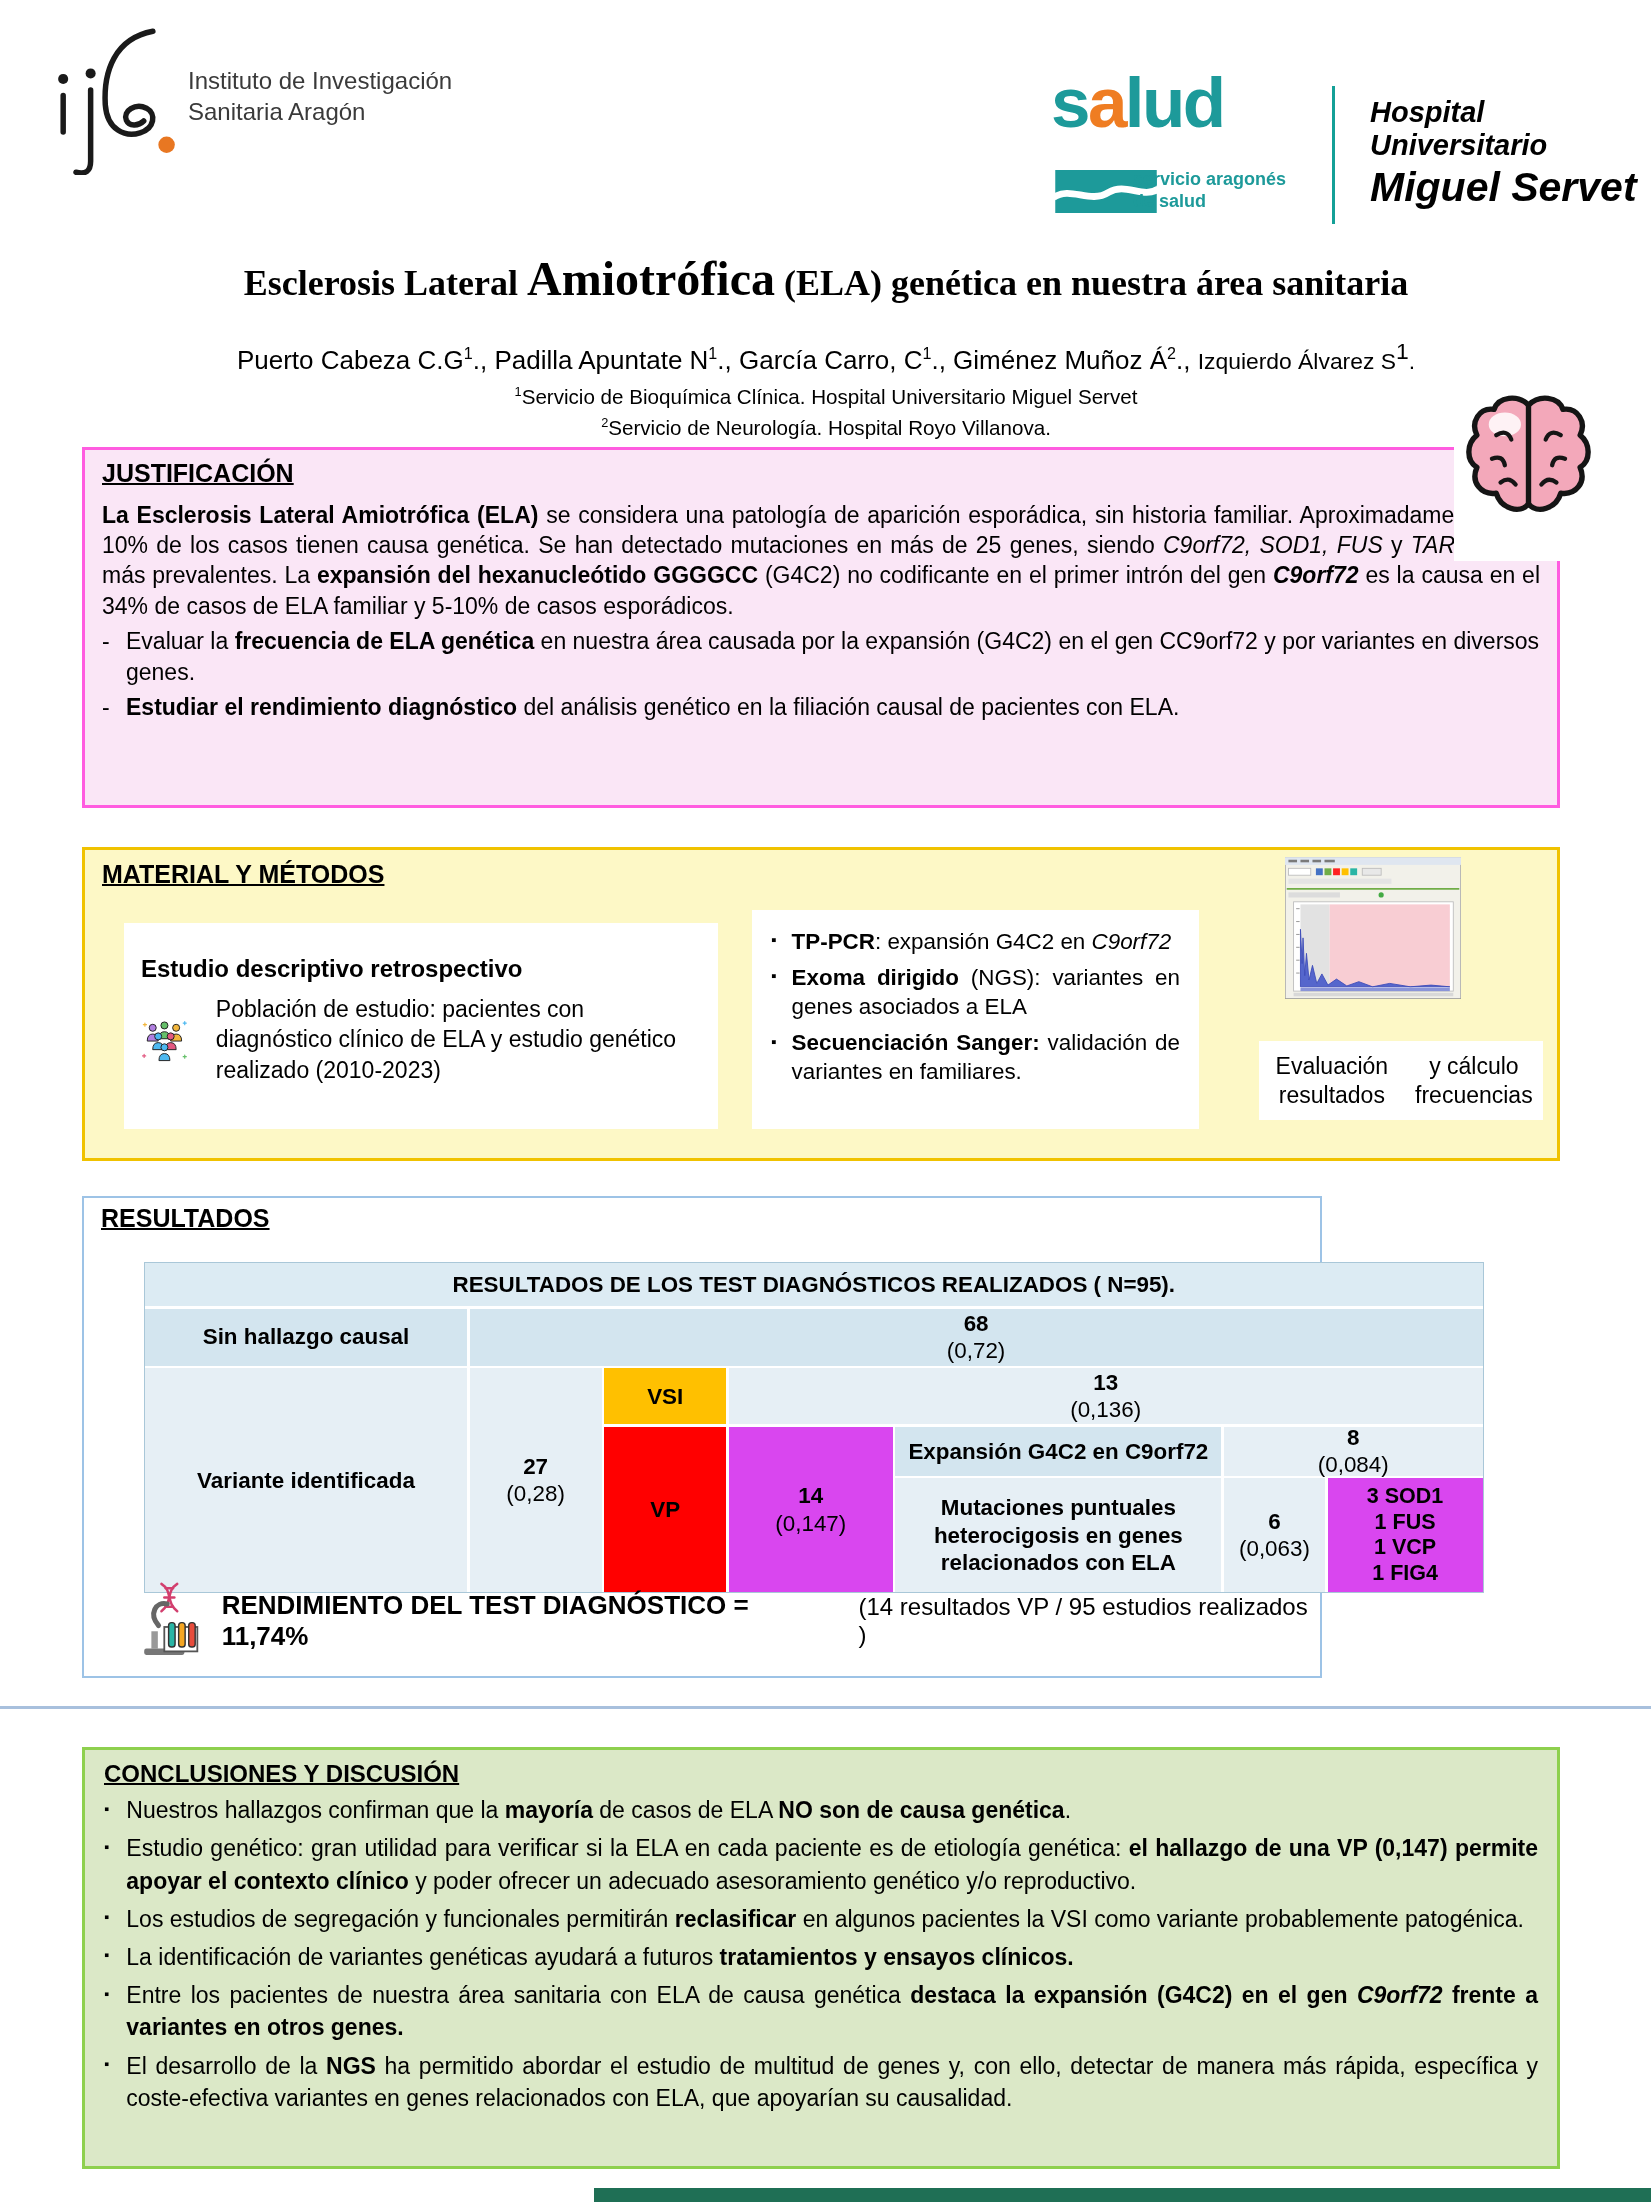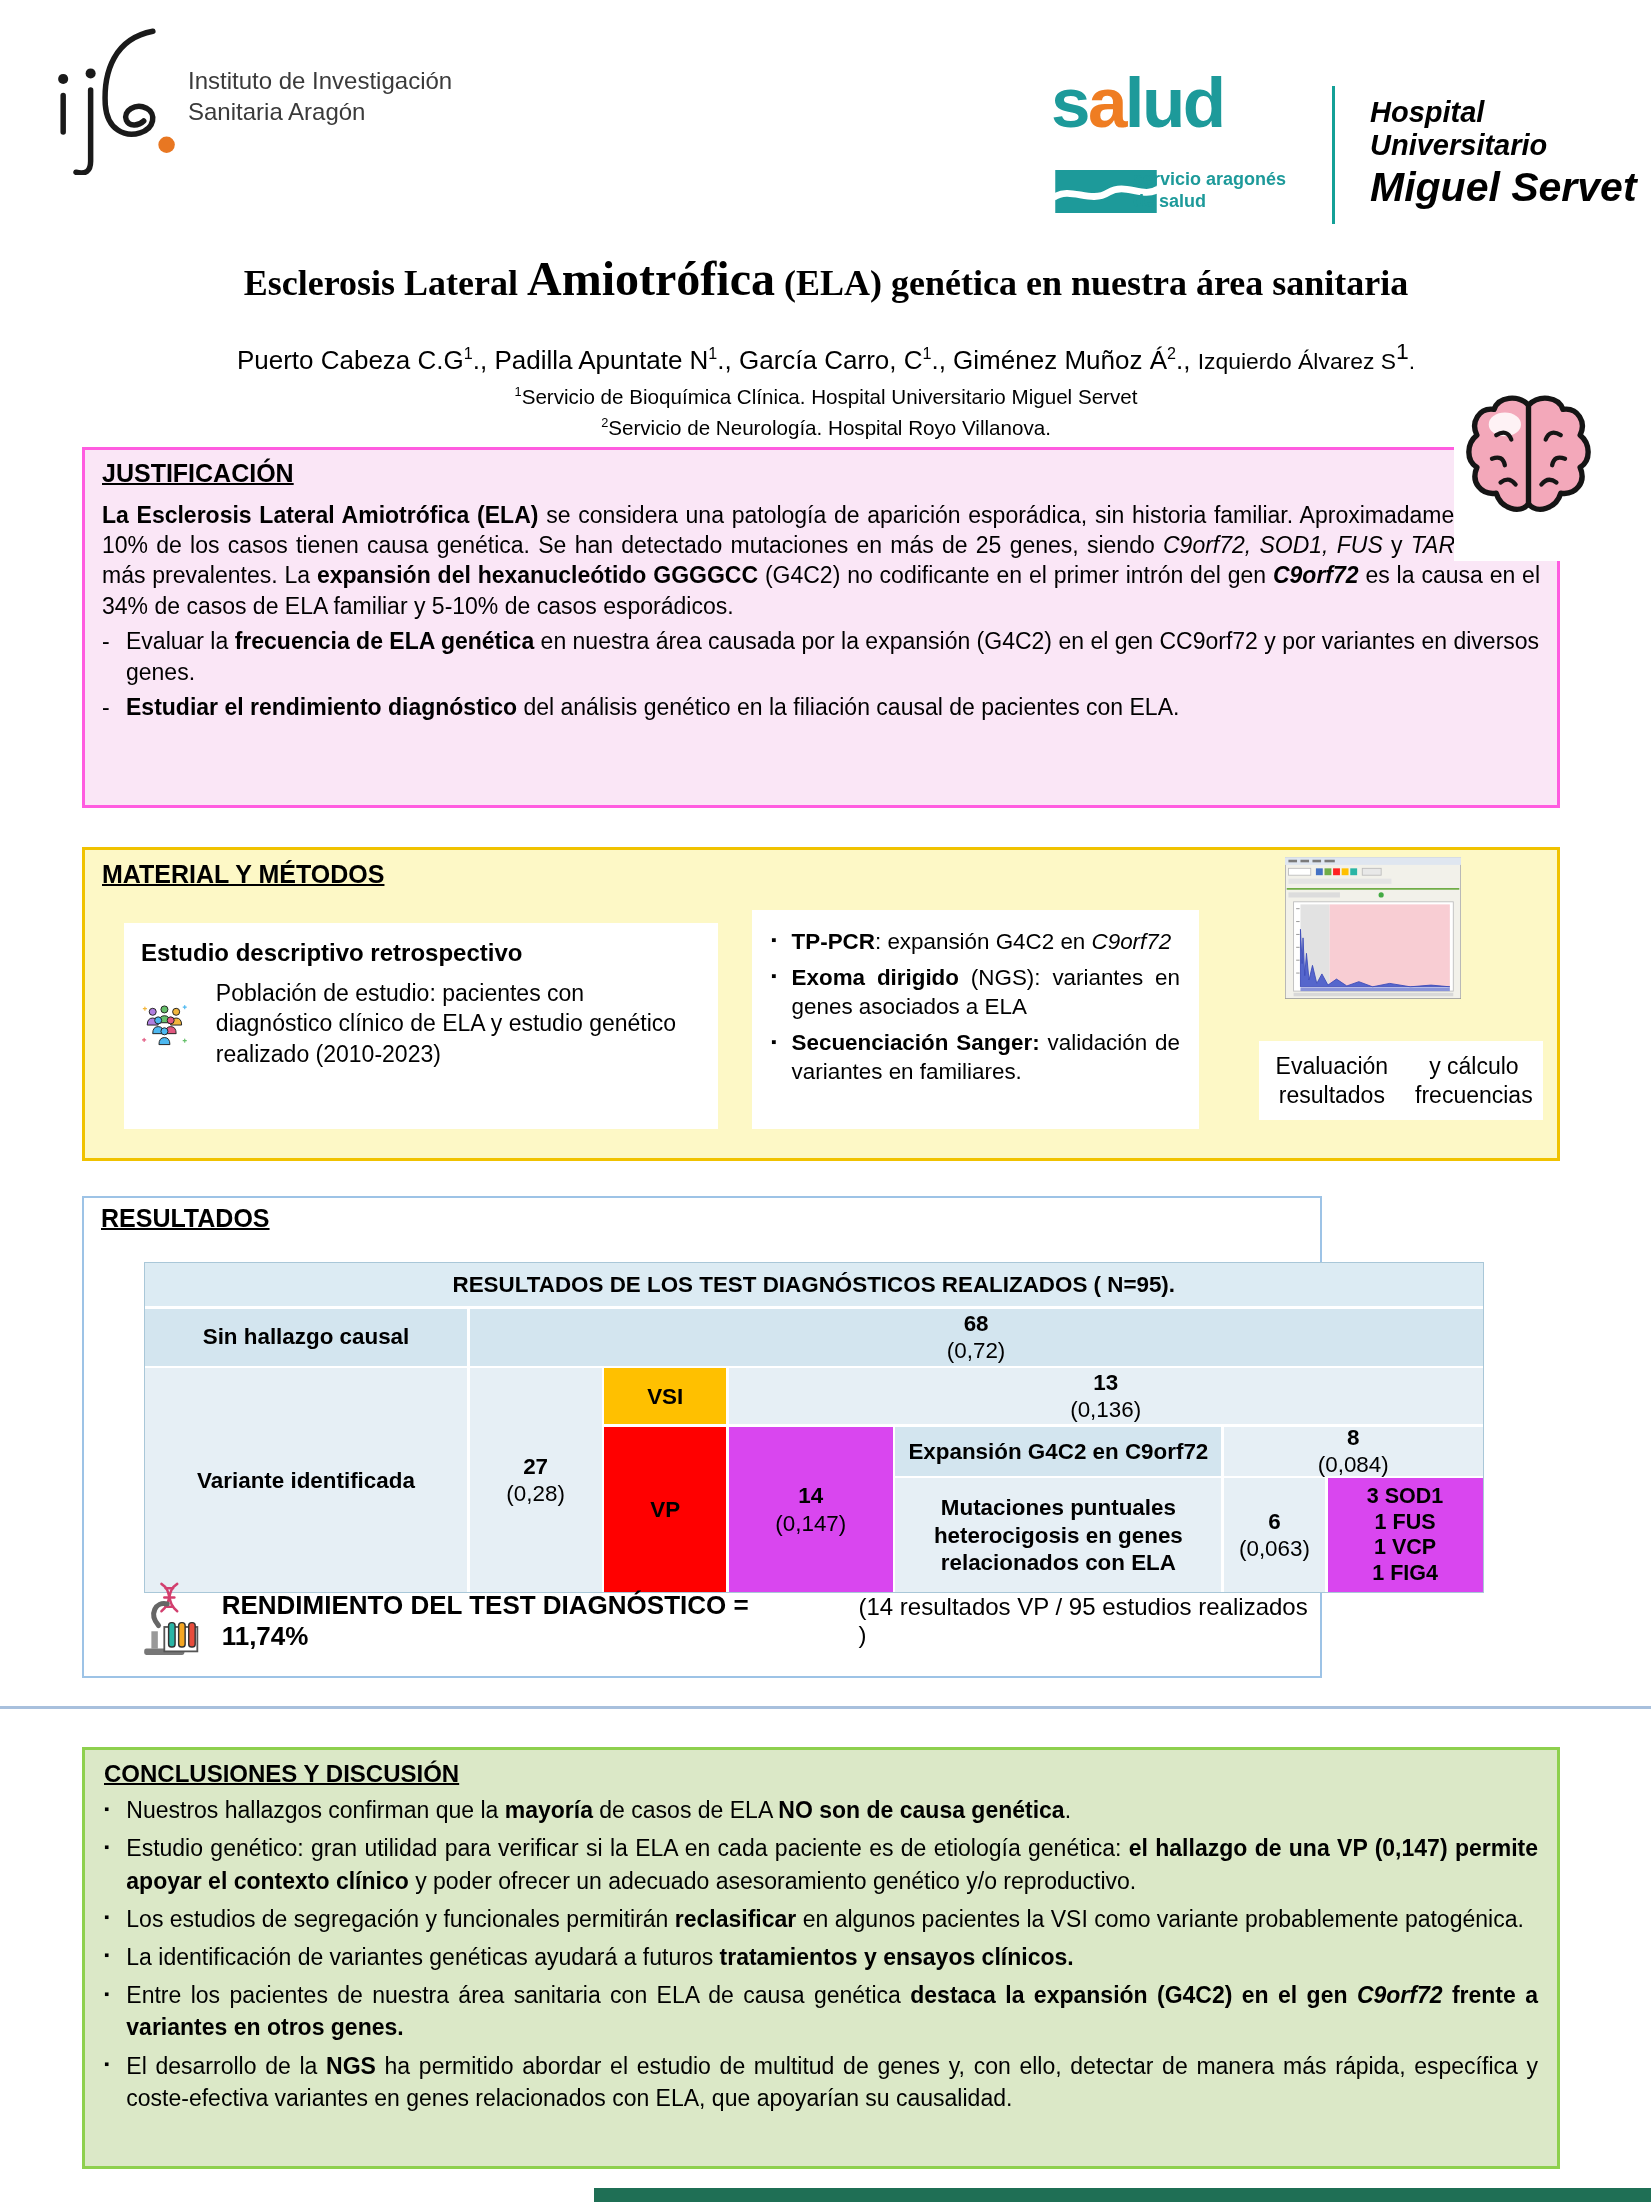--- a/index.html
+++ b/index.html
@@ -40,21 +40,21 @@
   .obj-item .marker{flex:0 0 12px;}
 
   
   .brain-wrap{right:50px;top:363px;width:148px;height:198px;background:#fff;z-index:5;
       display:flex;align-items:center;justify-content:center;}
 
   
   .mat-box{left:82px;top:847px;width:1478px;height:314px;background:#fdf8c6;
       border:3.4px solid #f0c200;box-sizing:border-box;padding:10.3px 17px;}
   .white-card{position:absolute;background:#fff;box-sizing:border-box;}
-  .card1{left:39px;top:73px;width:594px;height:206px;padding:16px 17px;}
+  .card1{left:39px;top:73px;width:594px;height:206px;padding:32px 17px;}
   .card1-title{font-weight:700;font-size:24px;}
   .card1-row{display:flex;gap:28px;margin-top:5.2px;align-items:center;}
   .card1-text{font-size:23px;line-height:1.33;}
   .card2{left:667px;top:60px;width:447px;height:219px;padding:17px 19px;}
   .m-bullet{display:flex;gap:10.3px;font-size:22.4px;line-height:1.3;text-align:justify;margin-bottom:6.9px;}
   .m-bullet .marker{flex:0 0 10.3px;font-size:15.5px;padding-top:3.4px;}
   .shot{left:1200px;top:6.9px;width:176px;height:142px;}
   .eval-card{left:1174px;top:191px;width:284px;height:79px;display:flex;align-items:center;justify-content:center;
       text-align:center;font-size:23px;line-height:1.25;}
 

